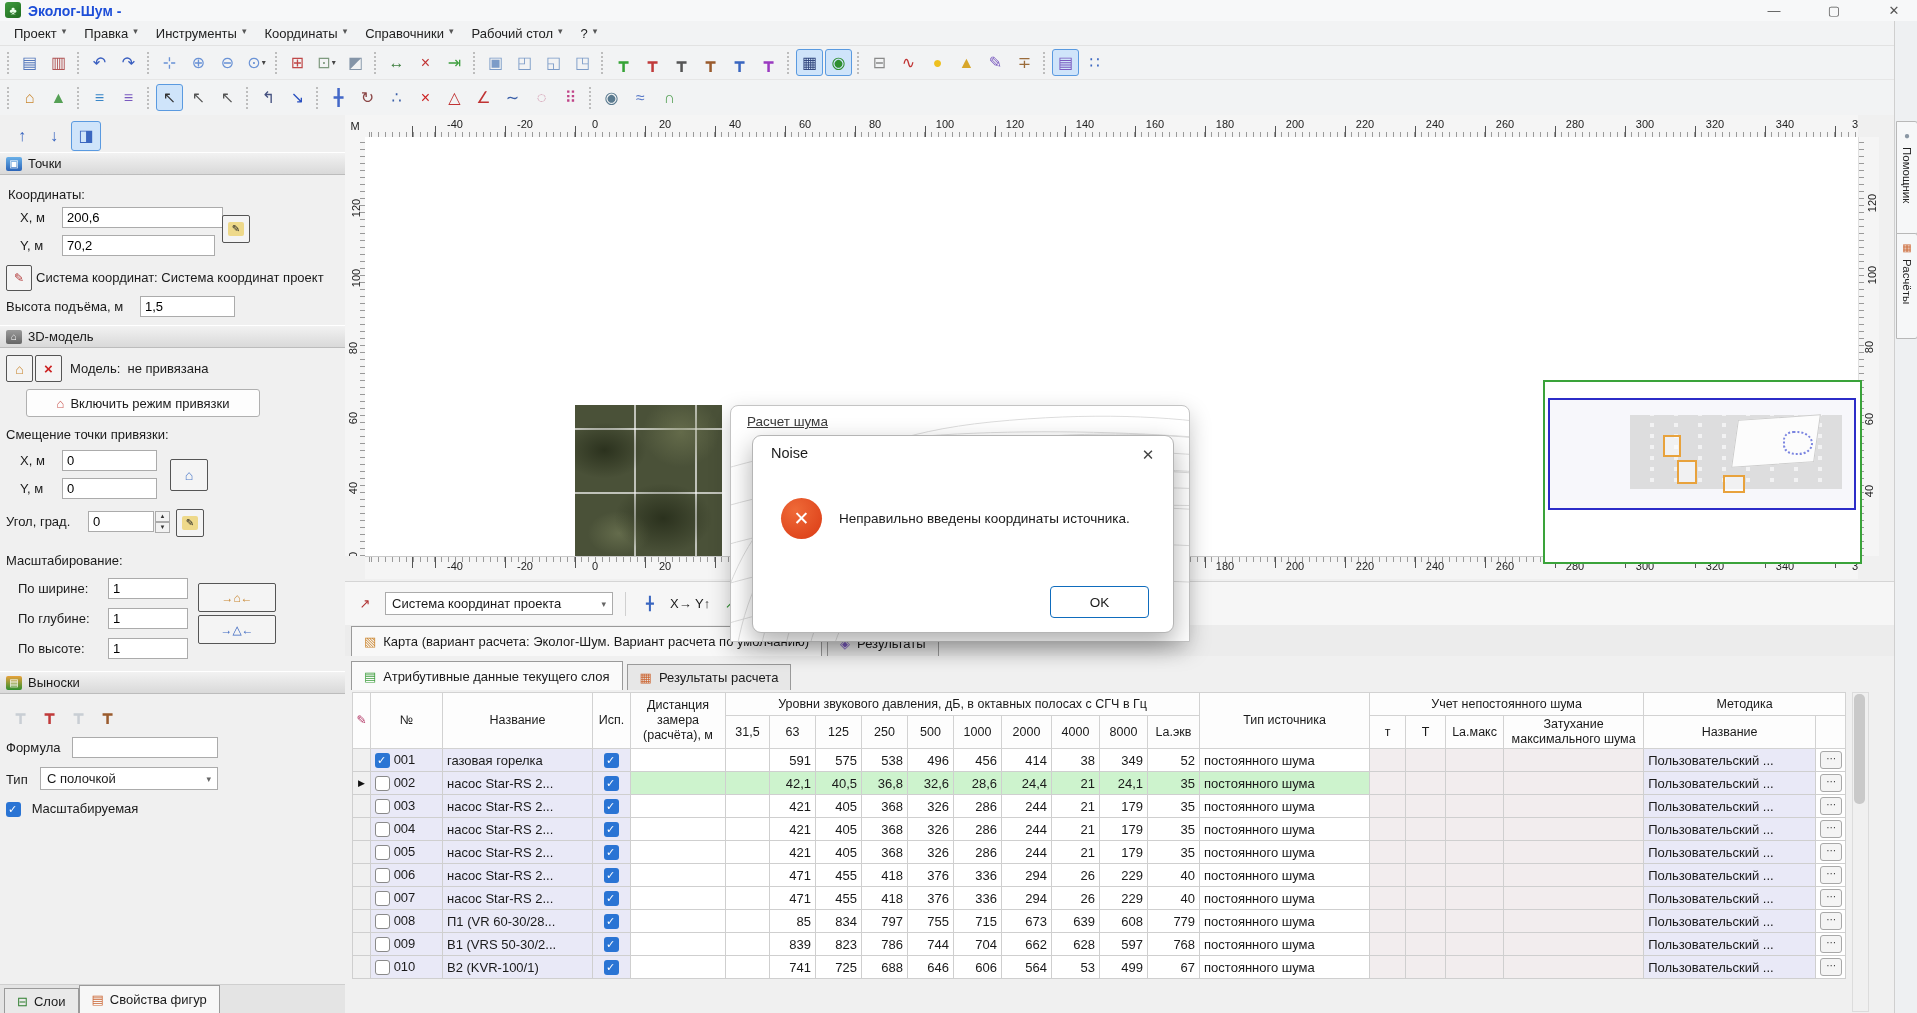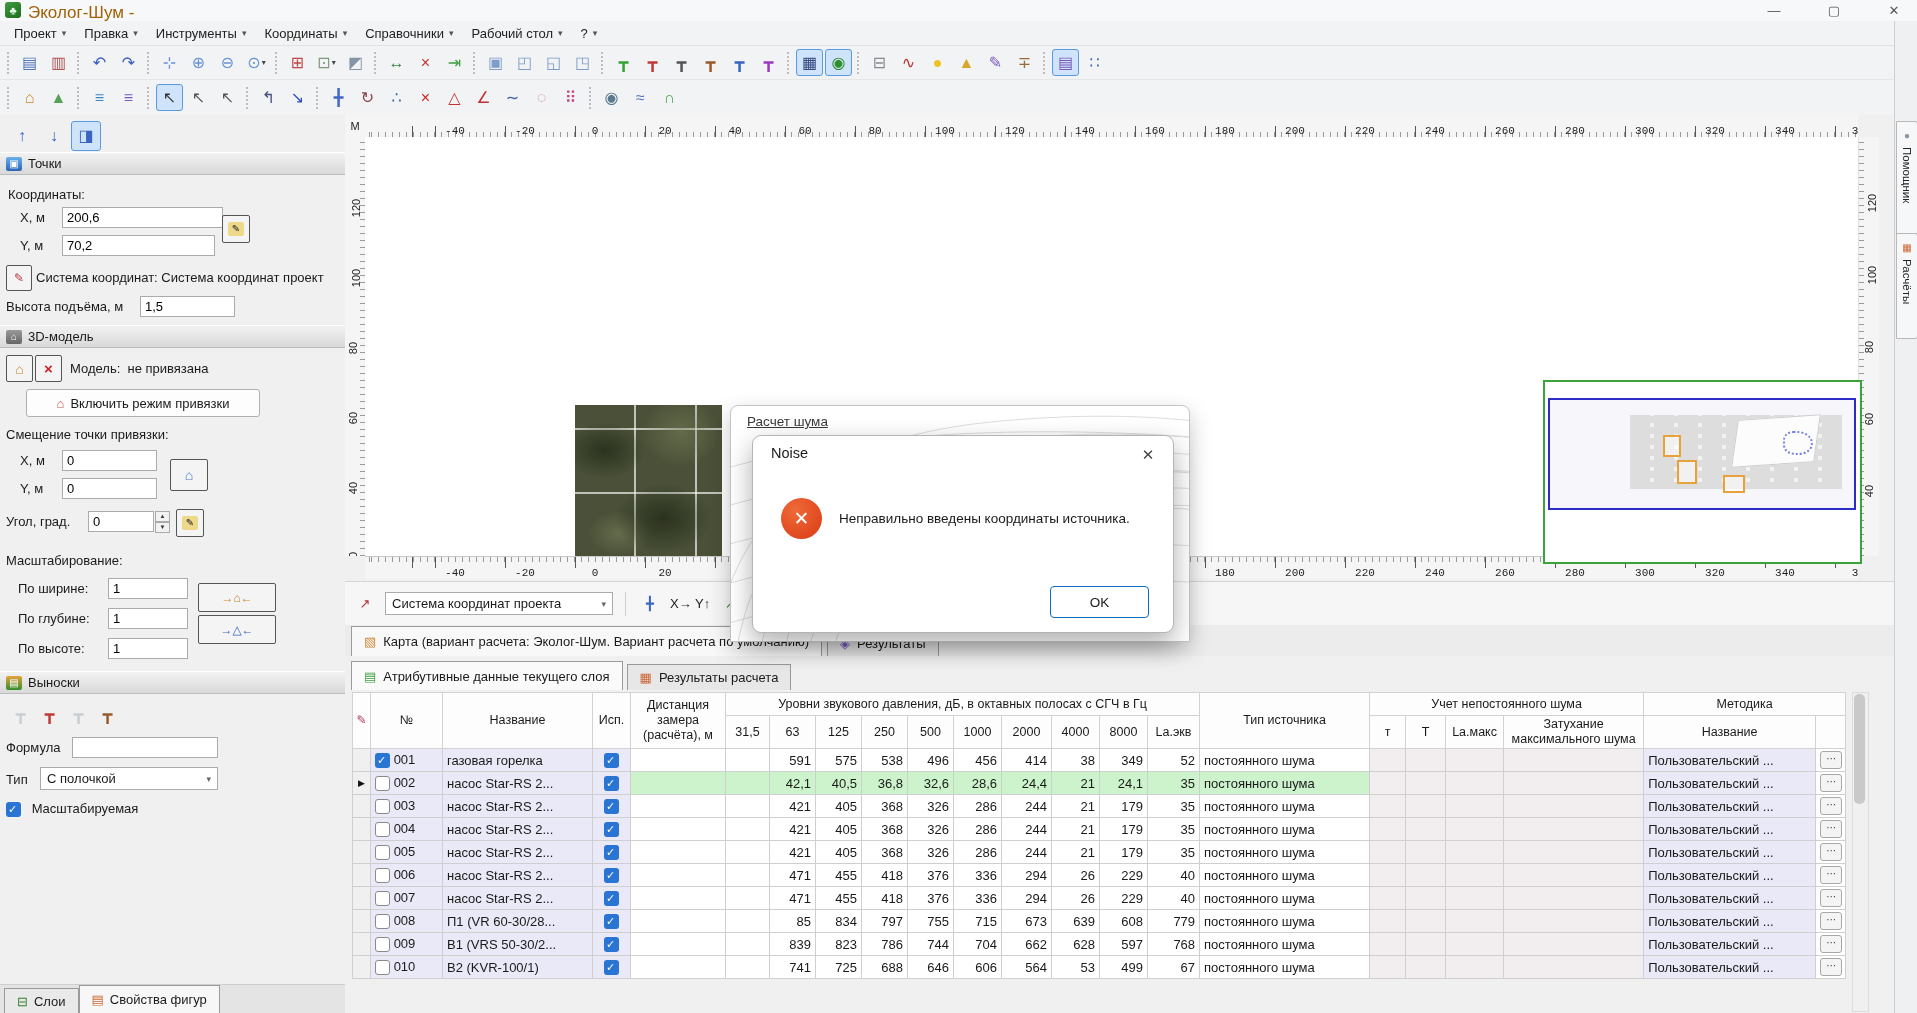--- a/index.html
+++ b/index.html
@@ -1,26 +1,26 @@
 <!DOCTYPE html>
 <html><head>
 <meta charset="utf-8">
 <style>
   html,body{margin:0;padding:0;background:#888;}
   #app{position:relative;width:1917px;height:1013px;background:#f0f0f0;overflow:hidden;
        font-family:"Liberation Sans",sans-serif;font-size:13px;color:#1a1a1a;}
   
   .titlebar{position:absolute;left:0;top:0;width:100%;height:21px;background:#f7f8f9;}
   .app-ico{position:absolute;left:5px;top:2px;width:16px;height:16px;background:linear-gradient(145deg,#3f9b3f,#1e6b1e);border-radius:3px;color:#eaffea;font-size:11px;text-align:center;line-height:16px;}
-  .title-text{position:absolute;left:28px;top:3px;font-size:17px;color:#a16207;}
+  .title-text{position:absolute;left:28px;top:3px;font-size:14px;color:#1d4ed8;font-weight:bold;}
   .wbtns{position:absolute;right:8px;top:0;display:flex;gap:30px;color:#555;font-size:13px;}
   .wbtn{width:30px;text-align:center;line-height:21px;cursor:default;}
   
   .menubar{position:absolute;left:0;top:21px;width:100%;height:24px;background:#f2f3f4;display:flex;align-items:center;padding-left:6px;border-bottom:1px solid #e2e2e2;}
-  .menu-item{padding:2px 10px 2px 8px;display:flex;gap:5px;align-items:center;color:#222;}
+  .menu-item{padding:2px 10px 2px 8px;display:flex;gap:5px;align-items:flex-start;color:#222;}
   .menu-item .caret{font-size:9px;color:#555;}
   
   .toolbar{position:absolute;left:0;width:100%;display:flex;align-items:center;padding-left:3px;background:#f2f3f4;}
   #toolbar1{top:46px;height:33px;border-bottom:1px solid #e6e6e6;}
   #toolbar2{top:80px;height:35px;border-bottom:1px solid #dadada;}
   .tb-btn{width:25px;height:25px;margin:0 1px;border:1px solid transparent;border-radius:3px;display:flex;align-items:center;justify-content:center;position:relative;}
   .tb-btn .glyph{font-size:16px;line-height:1;}
   .tb-btn.sel{background:#cfe4fa;border-color:#5a9ae0;}
   .tb-btn.dis{opacity:.45;}
   .tb-caret{font-size:8px;color:#444;margin-left:1px;}
@@ -55,21 +55,21 @@
     background-image:repeating-linear-gradient(90deg,#9a9a9a 0 1px,transparent 1px 7px),repeating-linear-gradient(90deg,#555 0 1px,transparent 1px 70px);
     background-size:100% 5px,100% 11px;background-position:left 6px bottom,left 70px bottom;background-repeat:repeat-x;}
   #ruler-bottom{left:20px;top:441px;width:1493px;height:22px;border-top:1px solid #c9c9c9;
     background-image:repeating-linear-gradient(90deg,#9a9a9a 0 1px,transparent 1px 7px),repeating-linear-gradient(90deg,#555 0 1px,transparent 1px 70px);
     background-size:100% 5px,100% 11px;background-position:left 6px top,left 70px top;background-repeat:repeat-x;}
   #ruler-left{left:0;top:22px;width:20px;height:419px;border-right:1px solid #c9c9c9;
     background-image:repeating-linear-gradient(0deg,#9a9a9a 0 1px,transparent 1px 7px);background-size:5px 100%;background-position:right top;background-repeat:repeat-y;}
   #ruler-right{left:1513px;top:22px;width:20px;height:419px;border-left:1px solid #c9c9c9;
     background-image:repeating-linear-gradient(0deg,#9a9a9a 0 1px,transparent 1px 7px);background-size:5px 100%;background-position:left top;background-repeat:repeat-y;}
   .rl{position:absolute;font-size:11px;color:#222;}
-  #ruler-top .rl,#ruler-bottom .rl{top:10px;transform:translateX(-50%);font-family:Liberation Mono, monospace;}
+  #ruler-top .rl,#ruler-bottom .rl{top:3px;transform:translateX(-50%);}
   #ruler-left .rl{left:2px;transform:translateY(-50%) rotate(-90deg);}
   #ruler-right .rl{left:4px;transform:translateY(-50%) rotate(-90deg);}
   #unit-box{position:absolute;left:0;top:0;width:20px;height:22px;background:#f5f5f5;border-right:1px solid #c9c9c9;border-bottom:1px solid #c9c9c9;font-size:11px;text-align:center;line-height:22px;}
   #map-canvas{position:absolute;left:20px;top:22px;width:1493px;height:419px;background:#fff;border-right:1px solid #e0e0e0;}
   
   #sat{position:absolute;left:230px;top:290px;width:147px;height:151px;z-index:3;background-color:#4a5138;
     background-image:
       radial-gradient(60px 40px at 20% 30%, rgba(18,24,8,.55), transparent 70%),
       radial-gradient(55px 50px at 72% 18%, rgba(125,132,92,.5), transparent 70%),
       radial-gradient(70px 50px at 60% 75%, rgba(22,28,12,.6), transparent 70%),

